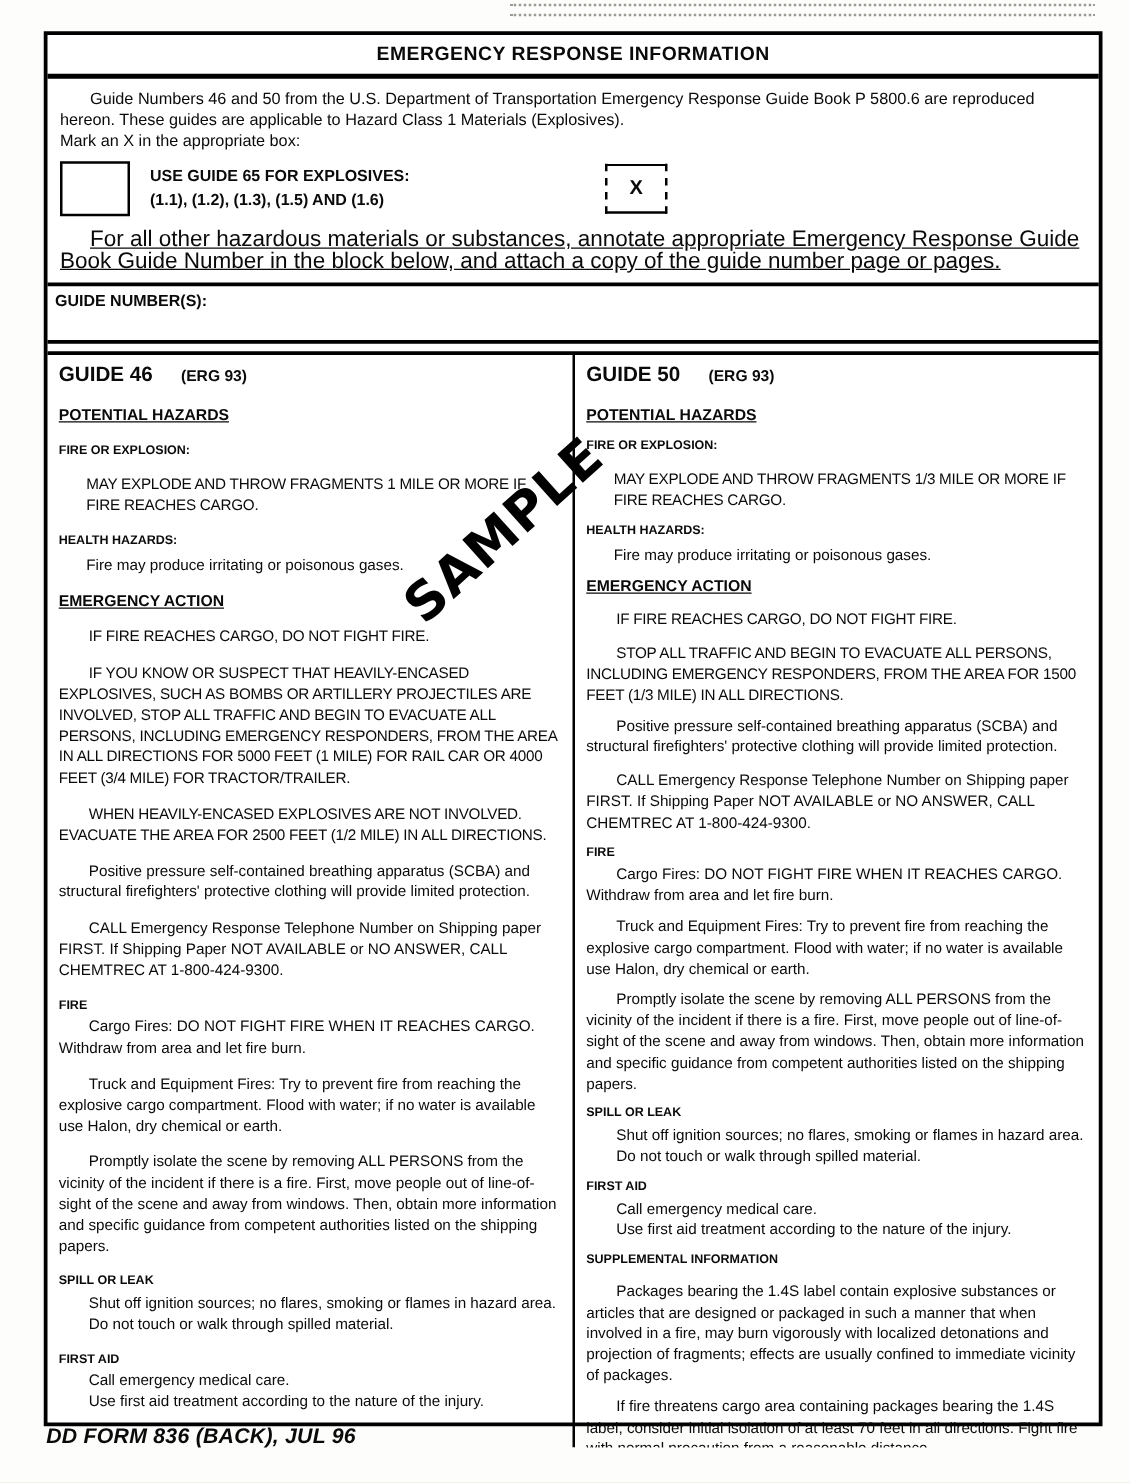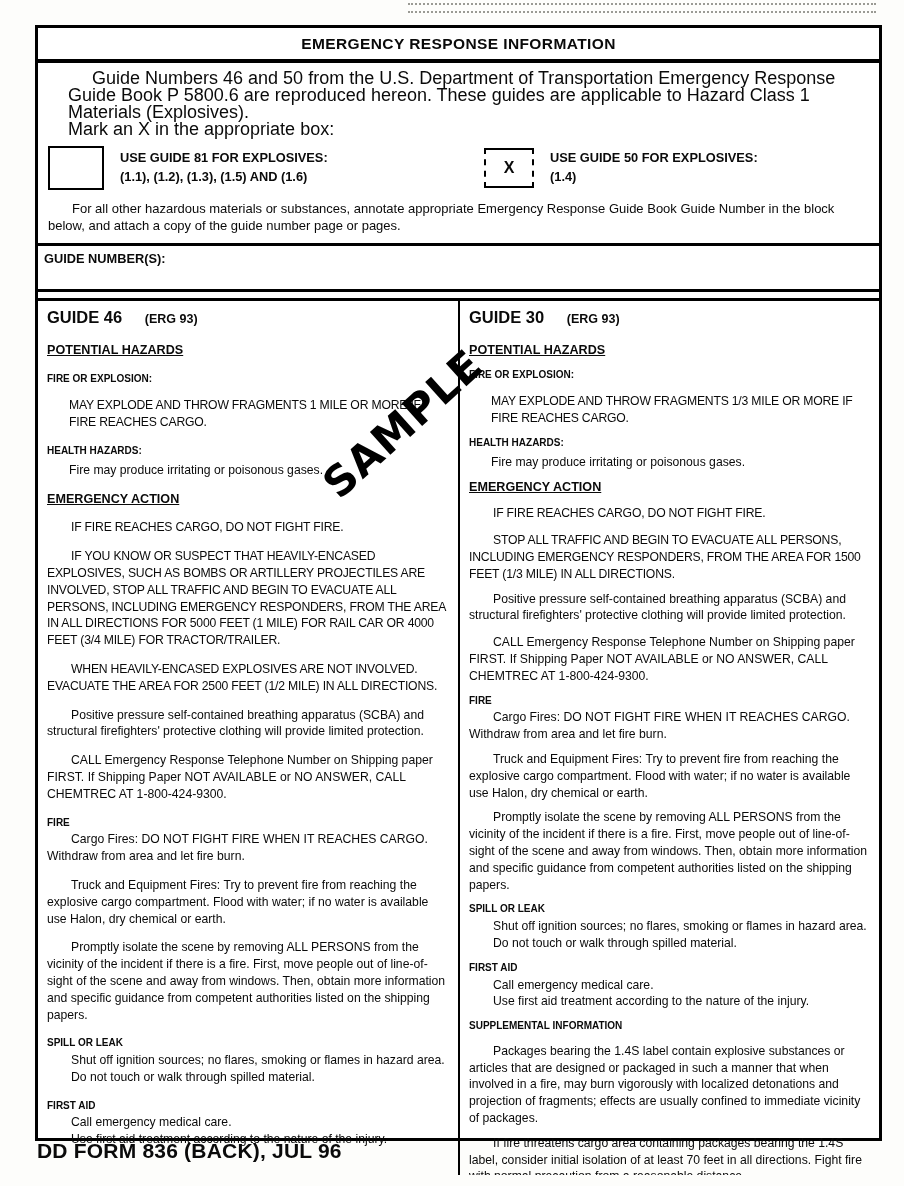--- a/index.html
+++ b/index.html
@@ -9,34 +9,34 @@
   
   .dotline{position:absolute;height:0;border-top:2px dotted #9a9a94;}
   .dotline.one{top:3px;left:408px;width:468px;}
   .dotline.two{top:11px;left:408px;width:468px;}
 
   .form{position:absolute;left:35px;top:25px;width:841px;height:1110px;border:3px solid #000;background:#fff;}
 
   .title-row{border-bottom:4px solid #000;text-align:center;padding:7px 0 6px;}
   .title-row .t{font-weight:bold;font-size:15.5px;letter-spacing:.4px;}
 
-  .intro{padding:7px 14px 0 10px;font-size:18px;line-height:17px;margin-left:20px;}
+  .intro{padding:7px 14px 0 10px;font-size:13px;line-height:17px;}
   .ind{text-indent:24px;}
   p{margin:0;}
 
   .cb-row{display:flex;padding:8px 8px 6px 10px;}
   .cb-group{display:flex;align-items:flex-start;}
   .cb-group.g46{width:436px;}
   .cb-group.g50{flex:1;}
   .cb-box{width:52px;height:40px;border:2px solid #000;display:flex;align-items:center;justify-content:center;
           font-weight:bold;font-size:16px;flex:0 0 auto;}
   .cb-box.dashed{border-left-style:dashed;border-right-style:dashed;width:46px;height:36px;margin-top:2px;}
   .cb-label{font-weight:bold;font-size:12.8px;line-height:19px;margin-left:16px;padding-top:2px;}
 
-  .other-para{padding:4px 14px 6px 10px;font-size:13px;line-height:17px;}
+  .other-para{padding:4px 14px 6px 10px;font-size:18px;line-height:17px;text-decoration:underline;}
 
   .gn-box{border-top:3px solid #000;border-bottom:3px solid #000;margin-top:3px;padding:3px 8px 0 6px;height:40px;}
   .gn-label{font-weight:bold;font-size:12.8px;text-align:right;}
   .gn-value{height:18px;}
 
   .columns{display:flex;margin-top:6px;border-top:3px solid #000;height:874px;overflow:hidden;}
   .col{box-sizing:border-box;font-size:12.2px;line-height:16.8px;padding:8px 8px 0 9px;}
   .col-left{width:422px;border-right:2px solid #000;--gap:12px;}
   .col-right{flex:1;--gap:8px;}
   .gap{margin-bottom:var(--gap);}
@@ -47,21 +47,21 @@
   .h-underline{font-weight:bold;text-decoration:underline;font-size:12.6px;}
   .h-plain{font-weight:bold;font-size:10px;}
   .bold{font-weight:normal;margin-top:10px;}
   .caps{letter-spacing:-.2px;}
   .sub{margin-left:22px;}
 
   .watermark{position:absolute;left:346px;top:459px;transform:rotate(-42deg);transform-origin:0 100%;
              font-weight:bold;font-size:42px;letter-spacing:1px;color:#000;white-space:nowrap;
              font-family:"DejaVu Sans",sans-serif;}
 
-  .form-footer{position:absolute;left:37px;top:1139px;font-weight:bold;font-size:21px;letter-spacing:.2px;}
+  .form-footer{position:absolute;left:37px;top:1139px;font-weight:bold;font-size:17px;letter-spacing:.2px;font-style:italic;}
 </style>
 </head>
 <body>
 
 <div class="sheet">
 
   <div class="dotline one"></div>
   <div class="dotline two"></div>
 
   <div class="form">
@@ -72,30 +72,26 @@
 
     <div class="intro">
       <p class="ind">Guide Numbers 46 and 50 from the U.S. Department of Transportation Emergency Response Guide Book P 5800.6 are reproduced hereon.  These guides are applicable to Hazard Class 1 Materials (Explosives).</p>
       <p>Mark an X in the appropriate box:</p>
     </div>
 
     <div class="cb-row">
       <div class="cb-group g46">
         <div class="cb-box"></div>
         <div class="cb-label">
-          <div>USE GUIDE 81 FOR EXPLOSIVES:</div>
+          <div>USE GUIDE 65 FOR EXPLOSIVES:</div>
           <div>(1.1), (1.2), (1.3), (1.5) AND (1.6)</div>
         </div>
       </div>
       <div class="cb-group g50">
         <div class="cb-box dashed">X</div>
-        <div class="cb-label">
-          <div>USE GUIDE 50 FOR EXPLOSIVES:</div>
-          <div>(1.4)</div>
-        </div>
       </div>
     </div>
 
     <div class="other-para">
       <p class="ind">For all other hazardous materials or substances, annotate appropriate Emergency Response Guide Book Guide Number in the block below, and attach a copy of the guide number page or pages.</p>
     </div>
 
     <div class="gn-box">
       <span class="gn-label">GUIDE NUMBER(S):</span>
       <div class="gn-value"></div>
@@ -134,21 +130,21 @@
         <p class="ind">Shut off ignition sources; no flares, smoking or flames in hazard area.</p>
         <p class="ind gap">Do not touch or walk through spilled material.</p>
 
         <div class="h-plain">FIRST AID</div>
         <p class="ind">Call emergency medical care.</p>
         <p class="ind">Use first aid treatment according to the nature of the injury.</p>
       </div>
 
       <div class="col col-right">
         <div class="guide-title">
-          <span>GUIDE 30</span>
+          <span>GUIDE 50</span>
           <span class="note">(ERG 93)</span>
         </div>
 
         <div class="h-underline gap">POTENTIAL HAZARDS</div>
 
         <p class="h-plain halfgap">FIRE OR EXPLOSION:</p>
         <p class="sub bold caps gap">MAY EXPLODE AND THROW FRAGMENTS 1/3 MILE OR MORE IF FIRE REACHES CARGO.</p>
 
         <p class="h-plain halfgap">HEALTH HAZARDS:</p>
         <p class="sub gap">Fire may produce irritating or poisonous gases.</p>

